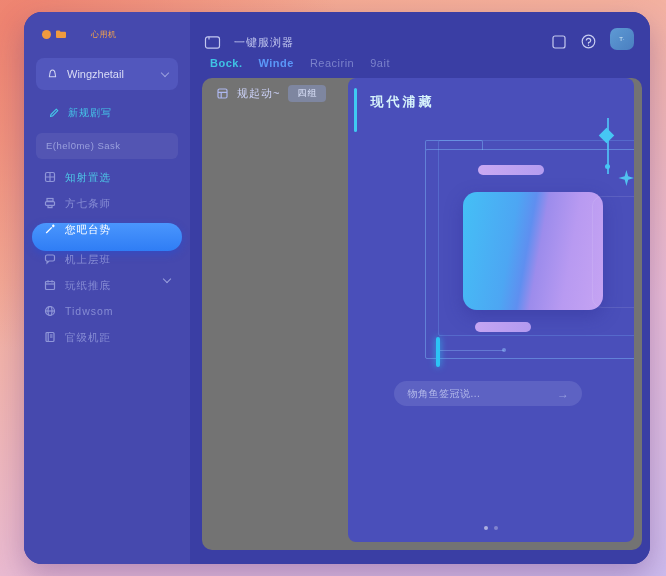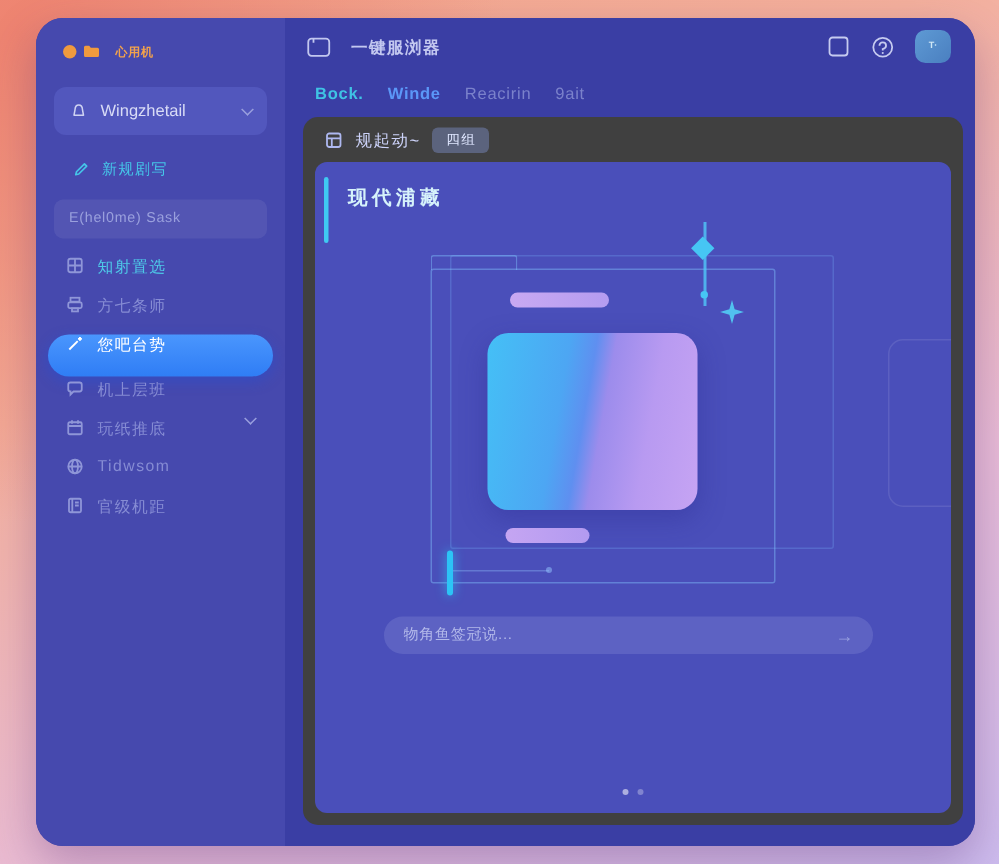--- a/index.html
+++ b/index.html
@@ -13,21 +13,21 @@
   }
   .window{
     position:absolute; left:24px; top:12px; width:626px; height:552px;
     border-radius:18px; overflow:hidden; display:flex;
     background:#3a3ea4; box-shadow:0 12px 30px rgba(90,50,120,.35);
   }
   
   .sidebar{ width:166px; flex:0 0 166px; background:#4649ae; display:flex; flex-direction:column; }
   .logo-row{ display:flex; align-items:center; gap:4px; margin:15px 0 0 18px; height:14px; }
   .logo-dot{ width:9px; height:9px; border-radius:50%; background:#f09a3e; }
-  .logo-text{ font-size:8px; color:#f2a24c; letter-spacing:.5px; margin-left:6px;font-weight:bold; }
+  .logo-text{ font-size:8px; color:#f2a24c; letter-spacing:.5px; margin-left:20px; }
   .workspace{ margin:17px 12px 0 12px; height:32px; background:#5257bd; border-radius:8px;
     display:flex; align-items:center; gap:8px; padding:0 10px; }
   .workspace .ws-label{ font-size:11px; color:#d9dcf6; flex:1; }
   .chev{ width:6px; height:6px; border-right:1.5px solid #9aa0de; border-bottom:1.5px solid #9aa0de;
     transform:rotate(45deg); margin-top:-3px; }
   .quick-row{ display:flex; align-items:center; gap:8px; margin:16px 0 0 24px; height:14px; }
   .quick-label{ font-size:10px; color:#45c5e8; letter-spacing:1px; }
   .section-bar{ margin:13px 12px 0 12px; height:26px; line-height:26px; border-radius:6px;
     background:rgba(255,255,255,.07); padding:0 10px; font-size:9.5px; color:#9aa0dd; letter-spacing:.5px;
     white-space:nowrap; overflow:hidden; }
@@ -38,32 +38,32 @@
     border-radius:14px; margin-bottom:2px; color:#868cd4; cursor:pointer; }
   .menu-item .mi-label{ font-size:10.5px; letter-spacing:1px; flex:1; }
   .menu-item.accent{ color:#4ecae8; }
   .menu-item.accent .mi-label{ color:#4ecae8; }
   .menu-item.active{ height:28px; background:linear-gradient(180deg,#4a96fd,#2f7df5);
     color:#fff; box-shadow:0 3px 9px rgba(30,80,220,.45); }
   .menu-item.active .mi-label{ color:#fff; }
   .menu-item svg{ flex:0 0 auto; }
   
   .main{ flex:1; background:#3a3ea4; display:flex; flex-direction:column; min-width:0; }
-  .topbar{ height:38px; display:flex; align-items:center; padding:0 16px 0 14px; gap:13px;font-weight:bold; }
+  .topbar{ height:38px; display:flex; align-items:flex-end; padding:0 16px 0 14px; gap:13px; }
   .topbar-title{ font-size:11px; color:#c3c8f0; letter-spacing:1px; }
   .topbar-spacer{ flex:1; }
   .avatar{ width:24px; height:22px; border-radius:7px;
     background:linear-gradient(135deg,#5e9ad4,#4a7fc0); display:flex; align-items:center;
     justify-content:center; font-size:6px; color:#cfe7f5; cursor:pointer; }
   .tabs{ height:26px; display:flex; align-items:center; gap:16px; padding-left:20px; }
   .tab{ font-size:11px; letter-spacing:.5px; color:#7b82cb; cursor:pointer; }
   .tab.t-cyan{ color:#3fc3e4; font-weight:bold; }
   .tab.t-blue{ color:#5b97f8; font-weight:bold;text-align:center; }
-  .panel{ flex:1; margin:2px 8px 14px 12px; background:#404040; border-radius:10px;
-    display:flex; flex-direction:column; min-height:0; }
+  .panel{ flex:1; margin:2px 8px 14px 12px; background:#737373; border-radius:10px;
+    display:flex; min-height:0; }
   .panel-header{ height:30px; display:flex; align-items:center; gap:8px; padding:0 14px; }
   .panel-title{ font-size:11px; color:#ccd2f8; letter-spacing:1px; }
   .panel-badge{ background:rgba(150,175,255,.32); color:#e0e7ff; font-size:9px;
     padding:2px 9px; border-radius:4px; letter-spacing:1px; cursor:pointer; }
   .canvas{ flex:1; margin:0 8px 8px 8px; background:#4a4fba; border-radius:8px;
     position:relative; overflow:hidden; }
   .accent-bar{ position:absolute; left:6px; top:10px; width:3px; height:44px;
     border-radius:2px; background:#3fc9f2; }
   .canvas-title{ position:absolute; left:22px; top:15px; font-size:13px; font-weight:bold;
     color:#d6f2fb; letter-spacing:3px; }

